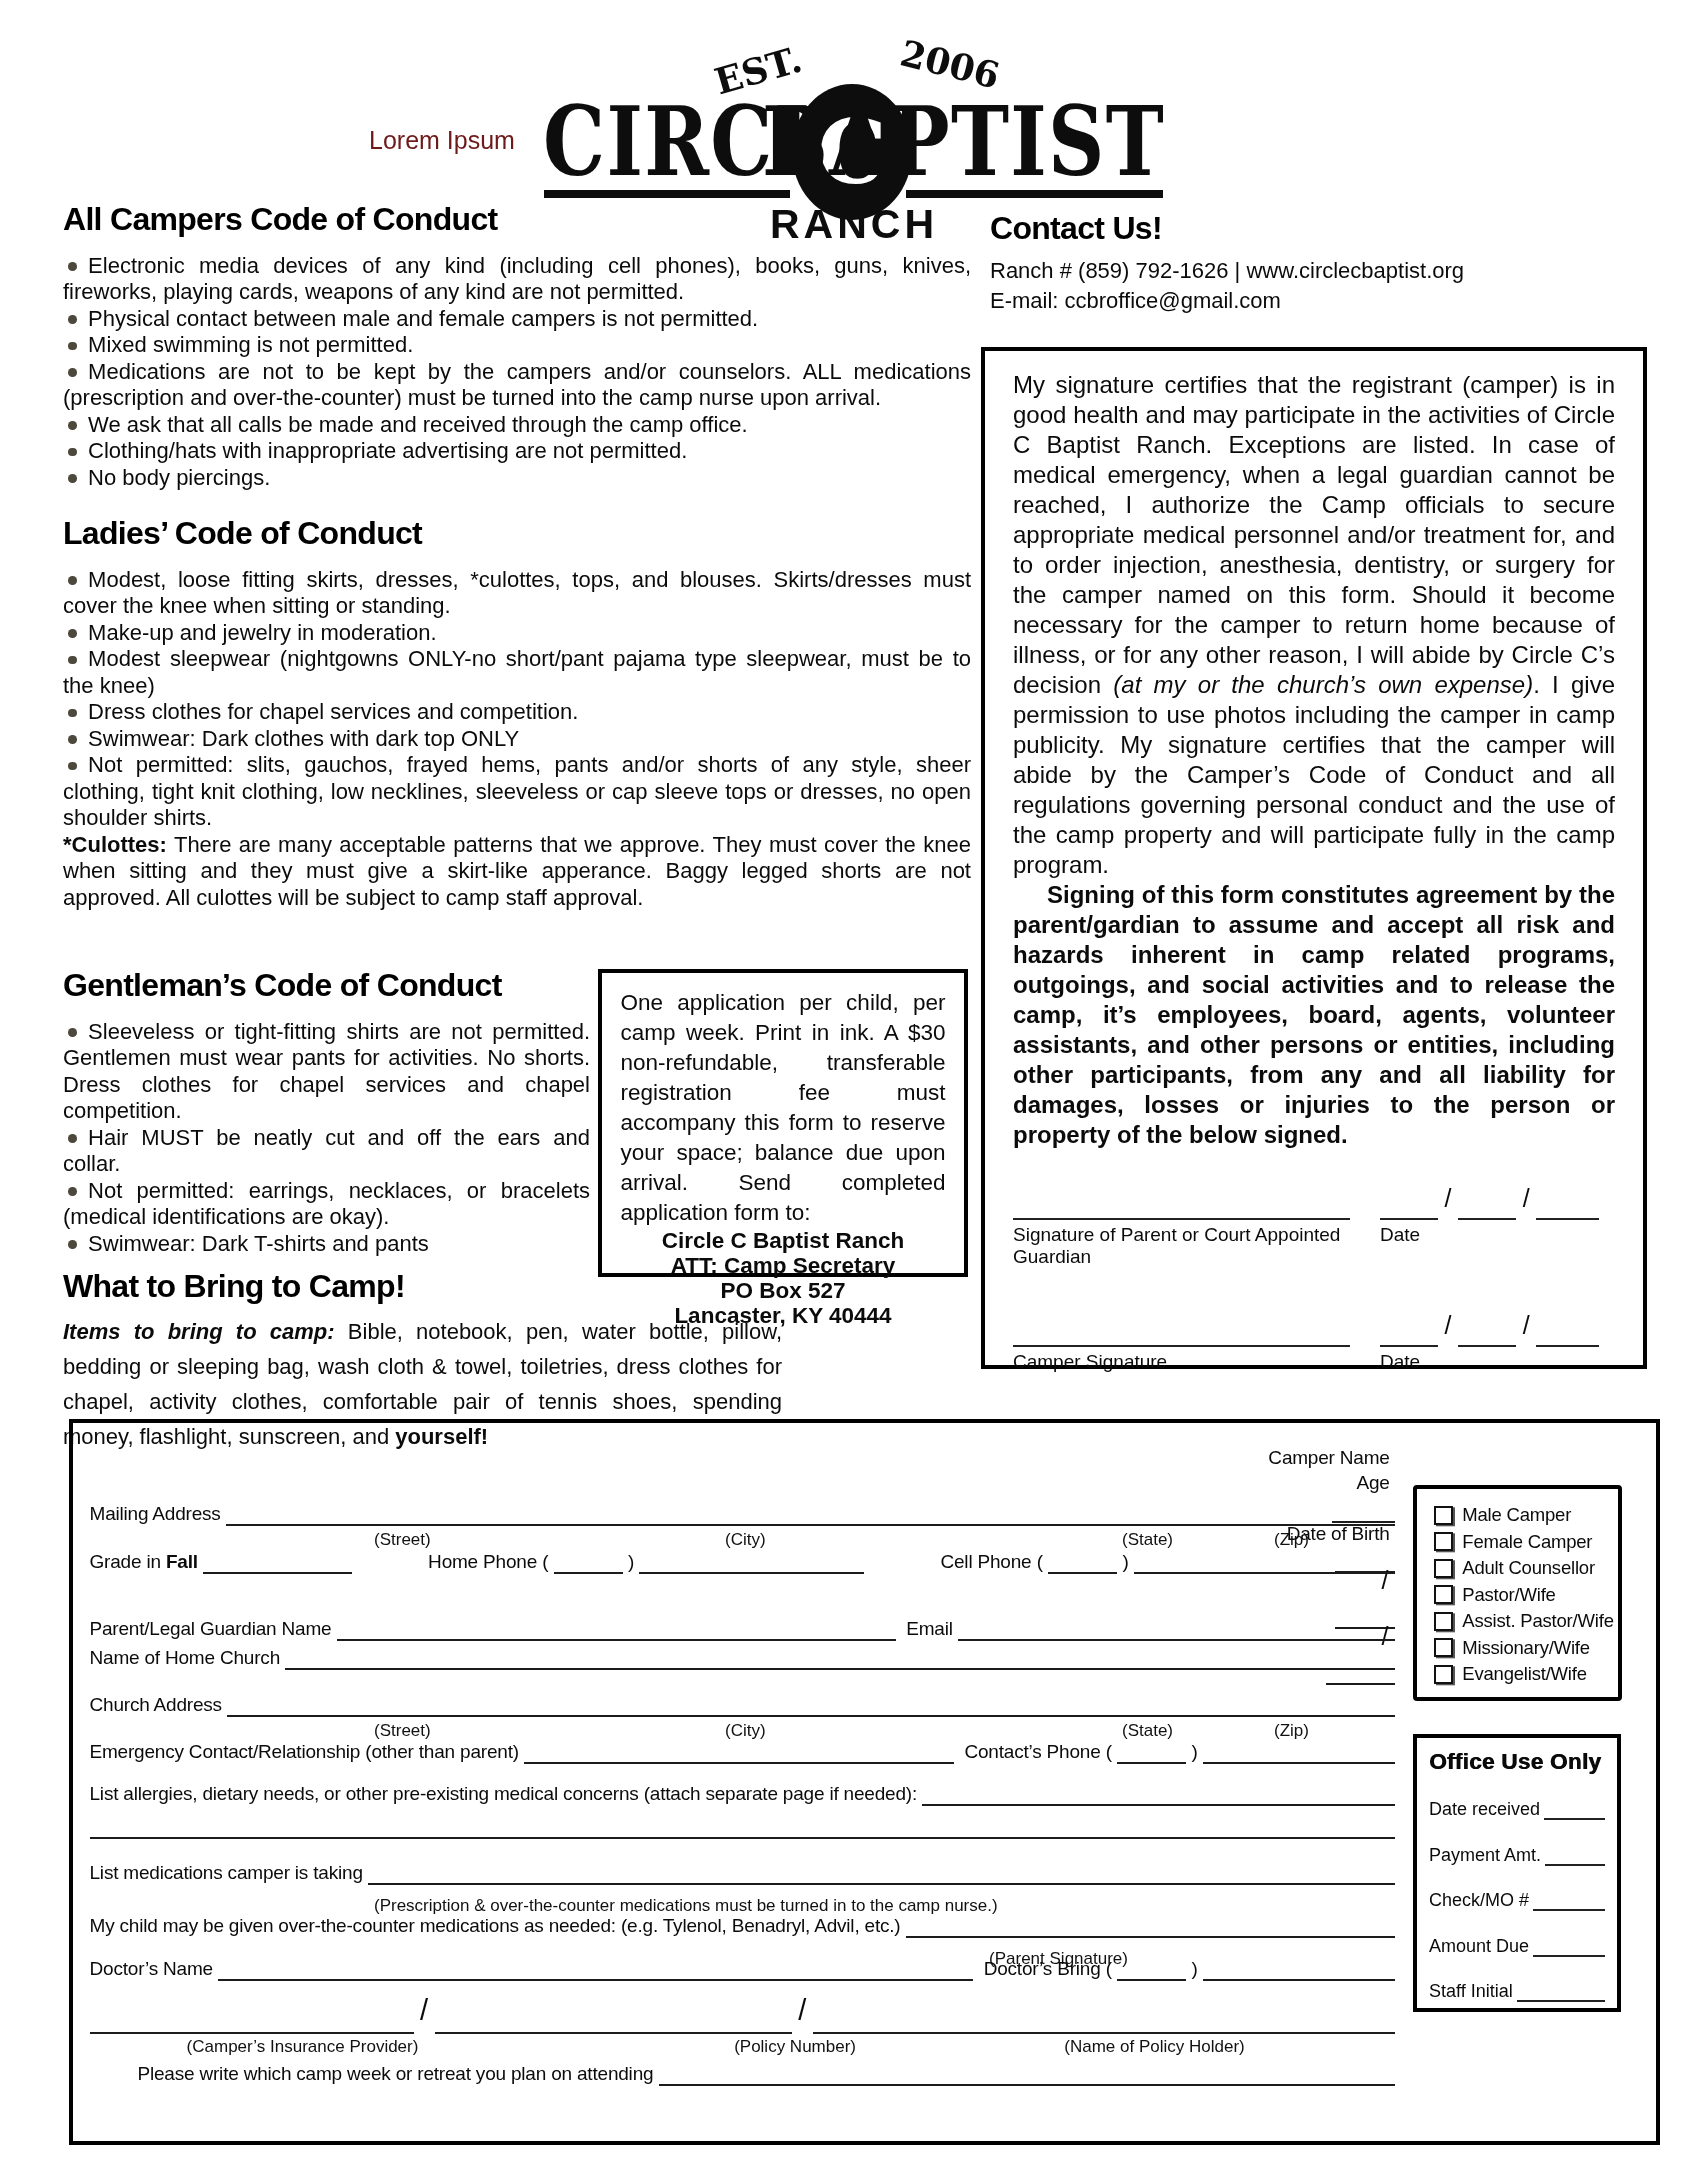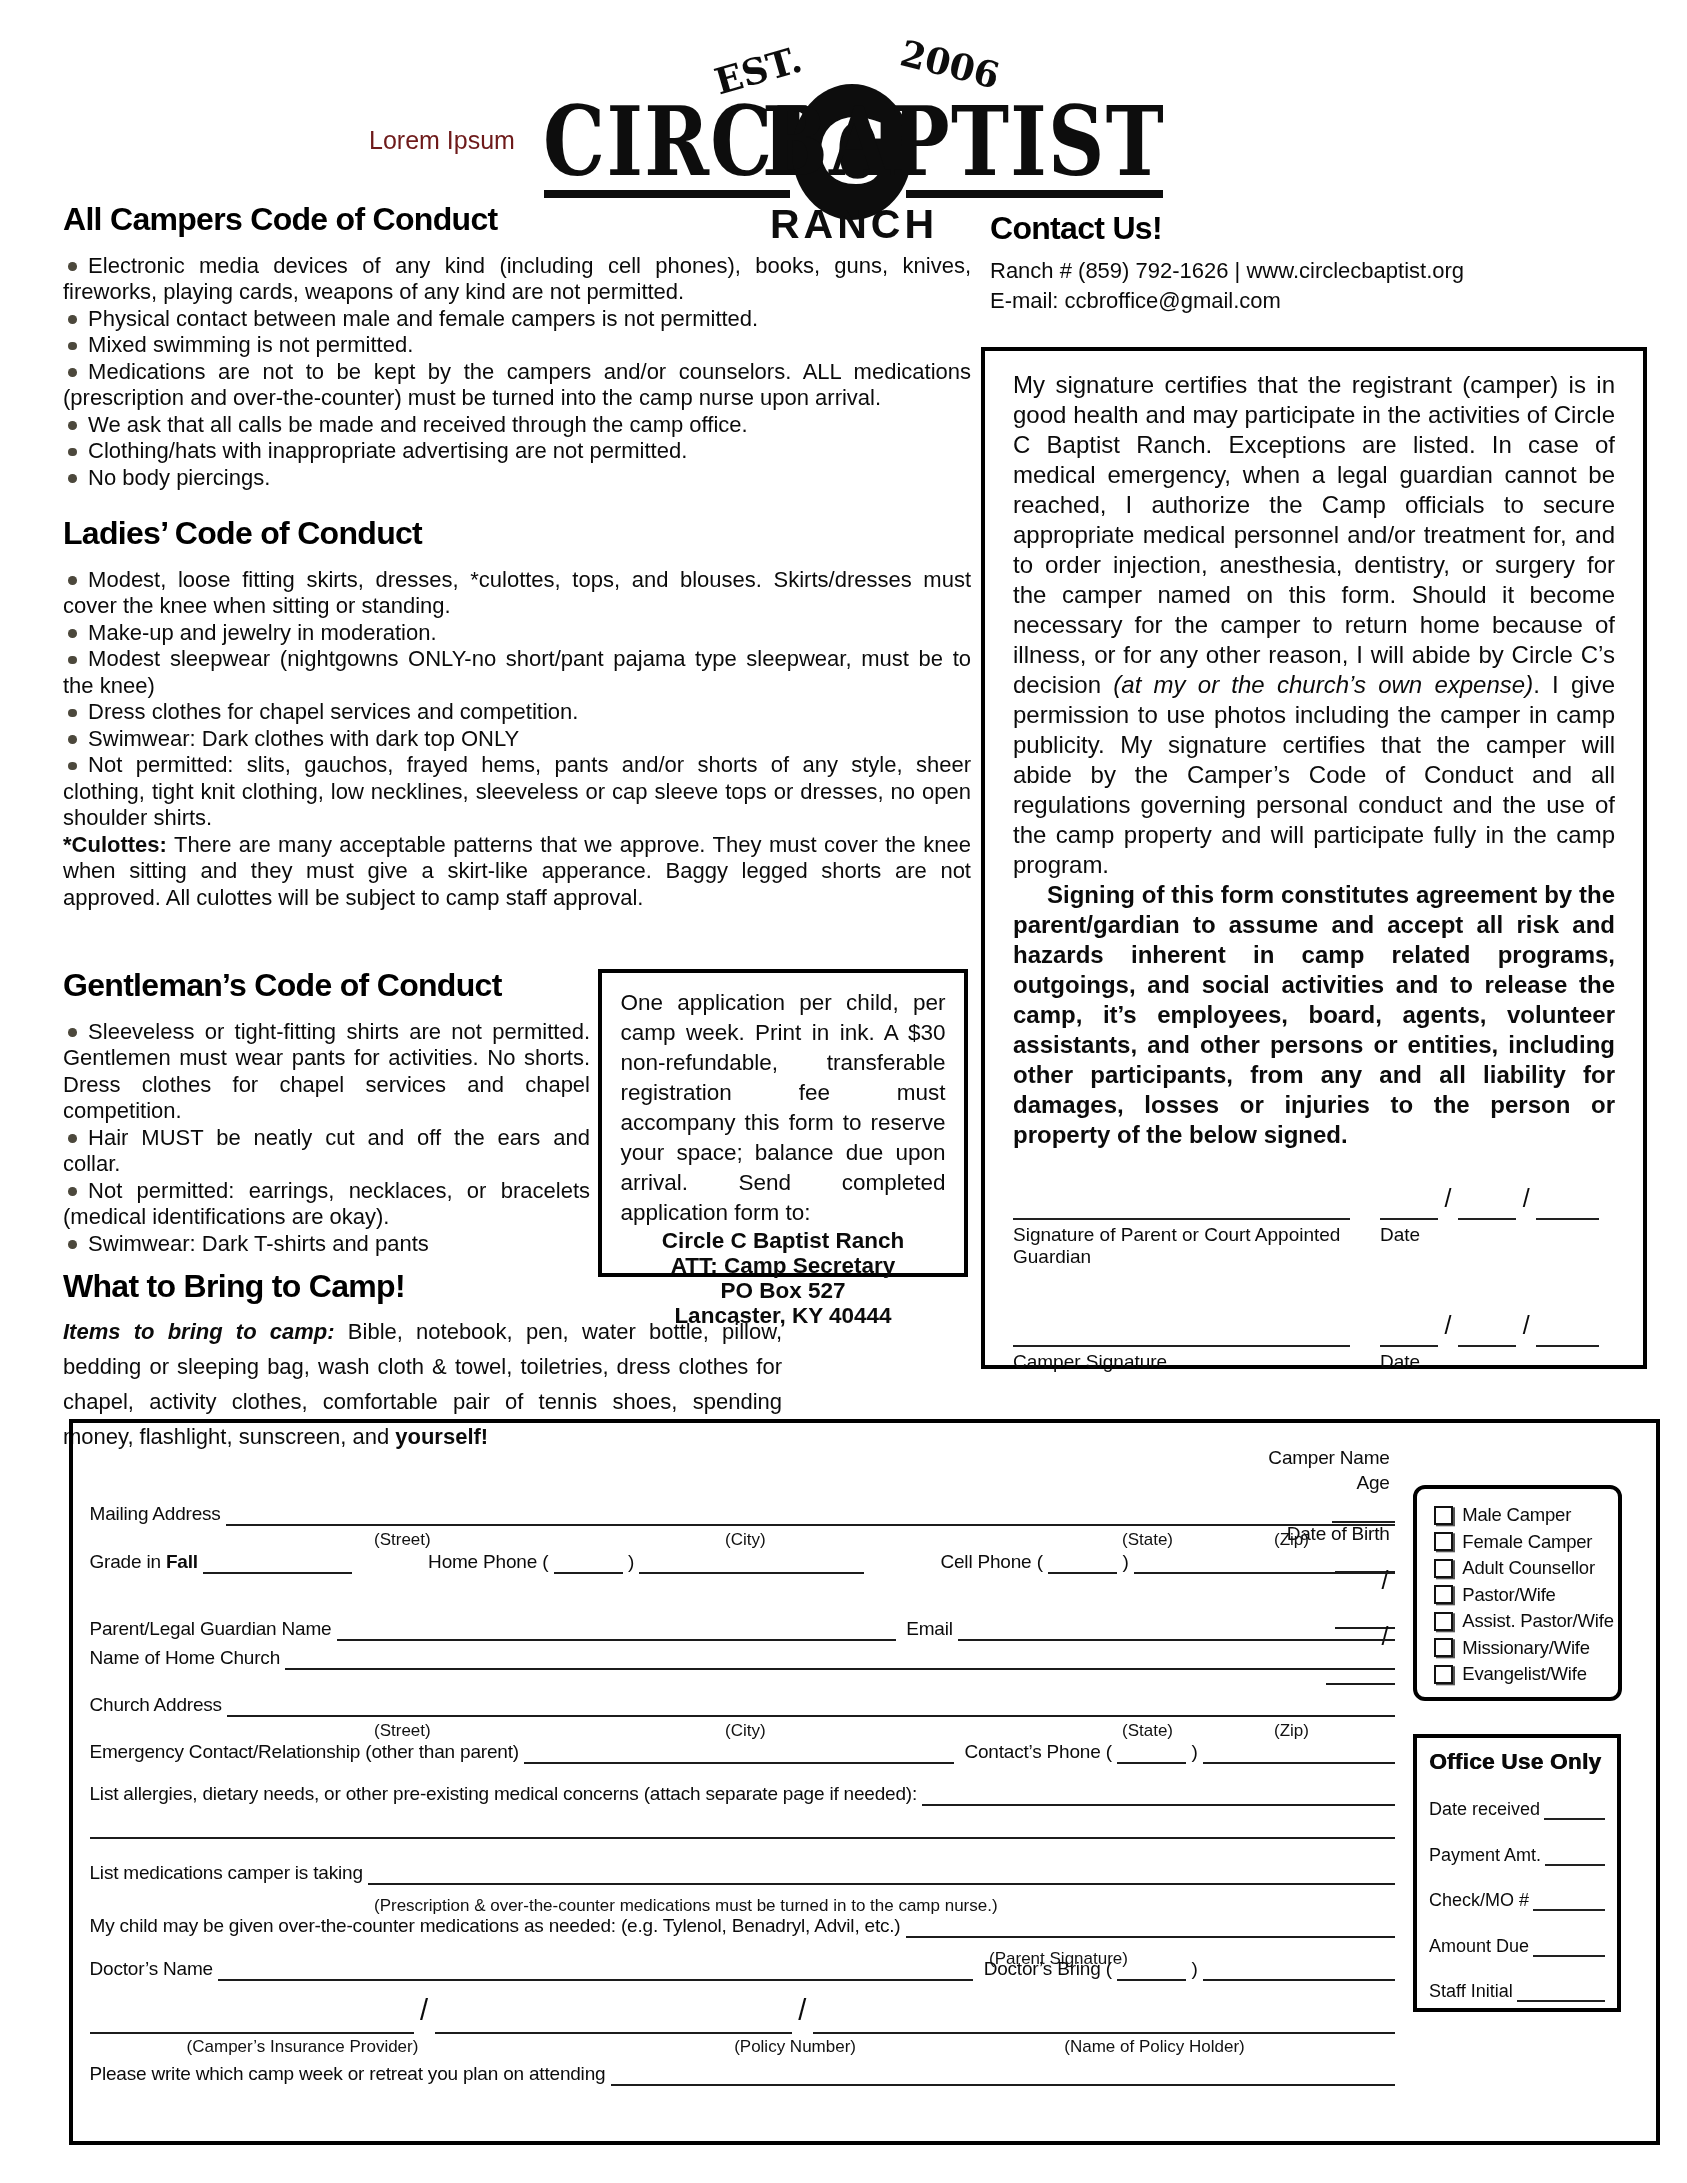--- a/index.html
+++ b/index.html
@@ -75,21 +75,21 @@
   .form .lbl{font-size:19px;letter-spacing:-0.2px;white-space:nowrap;padding:0 5.3px 1.3px 0;}
   .form .fill{border-bottom:2.6px solid #1c1c1c;height:25px;}
   .form .grow{flex:1;}
   .form .sub{position:absolute;font-size:17px;color:#111;}
   .form .note{position:absolute;font-size:17px;color:#111;}
   .fs{flex:0 0 auto;}
   .sp{flex:0 0 auto;}
 
   
   .cbpanel{position:absolute;left:1340px;top:62px;width:209px;height:216px;border:4.6px solid #000;
-           border-radius:12px;box-sizing:border-box;padding:13.2px 6.6px 6.6px 17px;}
+           border-radius:4px;box-sizing:border-box;padding:13.2px 6.6px 6.6px 17px;}
   .cbrow{display:flex;align-items:center;height:26.5px;}
   .cb{width:19px;height:19px;border:2px solid #111;box-sizing:border-box;background:#fff;
       box-shadow:2px 1.3px 0 #555;margin-right:9.3px;flex:0 0 auto;}
   .cblabel{font-size:18.5px;letter-spacing:-0.2px;white-space:nowrap;}
 
   
   .office{position:absolute;left:1340px;top:311px;width:208px;height:278px;border:4.6px solid #000;
           box-sizing:border-box;padding:10.6px 12px 0 12px;}
   .office .title{font-size:22.5px;font-weight:bold;letter-spacing:0.3px;text-shadow:0.7px 0 0 #000;white-space:nowrap;}
   .orow{display:flex;align-items:flex-end;margin-top:24.5px;height:21px;}
@@ -311,21 +311,21 @@
       <div class="fill fs" style="width:324px;"></div>
       <span class="slash" style="font-size:29px;">/</span>
       <div class="fill fs" style="width:357px;"></div>
       <span class="slash" style="font-size:29px;">/</span>
       <div class="fill grow"></div>
     </div>
     <span class="sub" style="top:614px;left:97px;width:265px;text-align:center;">(Camper’s Insurance Provider)</span>
     <span class="sub" style="top:614px;left:518px;width:265px;text-align:right;">(Policy Number)</span>
     <span class="sub" style="top:614px;left:949px;width:265px;text-align:center;">(Name of Policy Holder)</span>
 
-    <div class="row" style="top:634px;">
+    <div class="row" style="top:634px;margin-left:48px;">
       <span class="lbl">Please write which camp week or retreat you plan on attending</span>
       <div class="fill grow"></div>
     </div>
 
     <div class="cbpanel">
       <div class="cbrow">
           <div class="cb"></div>
           <span class="cblabel">Male Camper</span>
         </div>
       <div class="cbrow">

